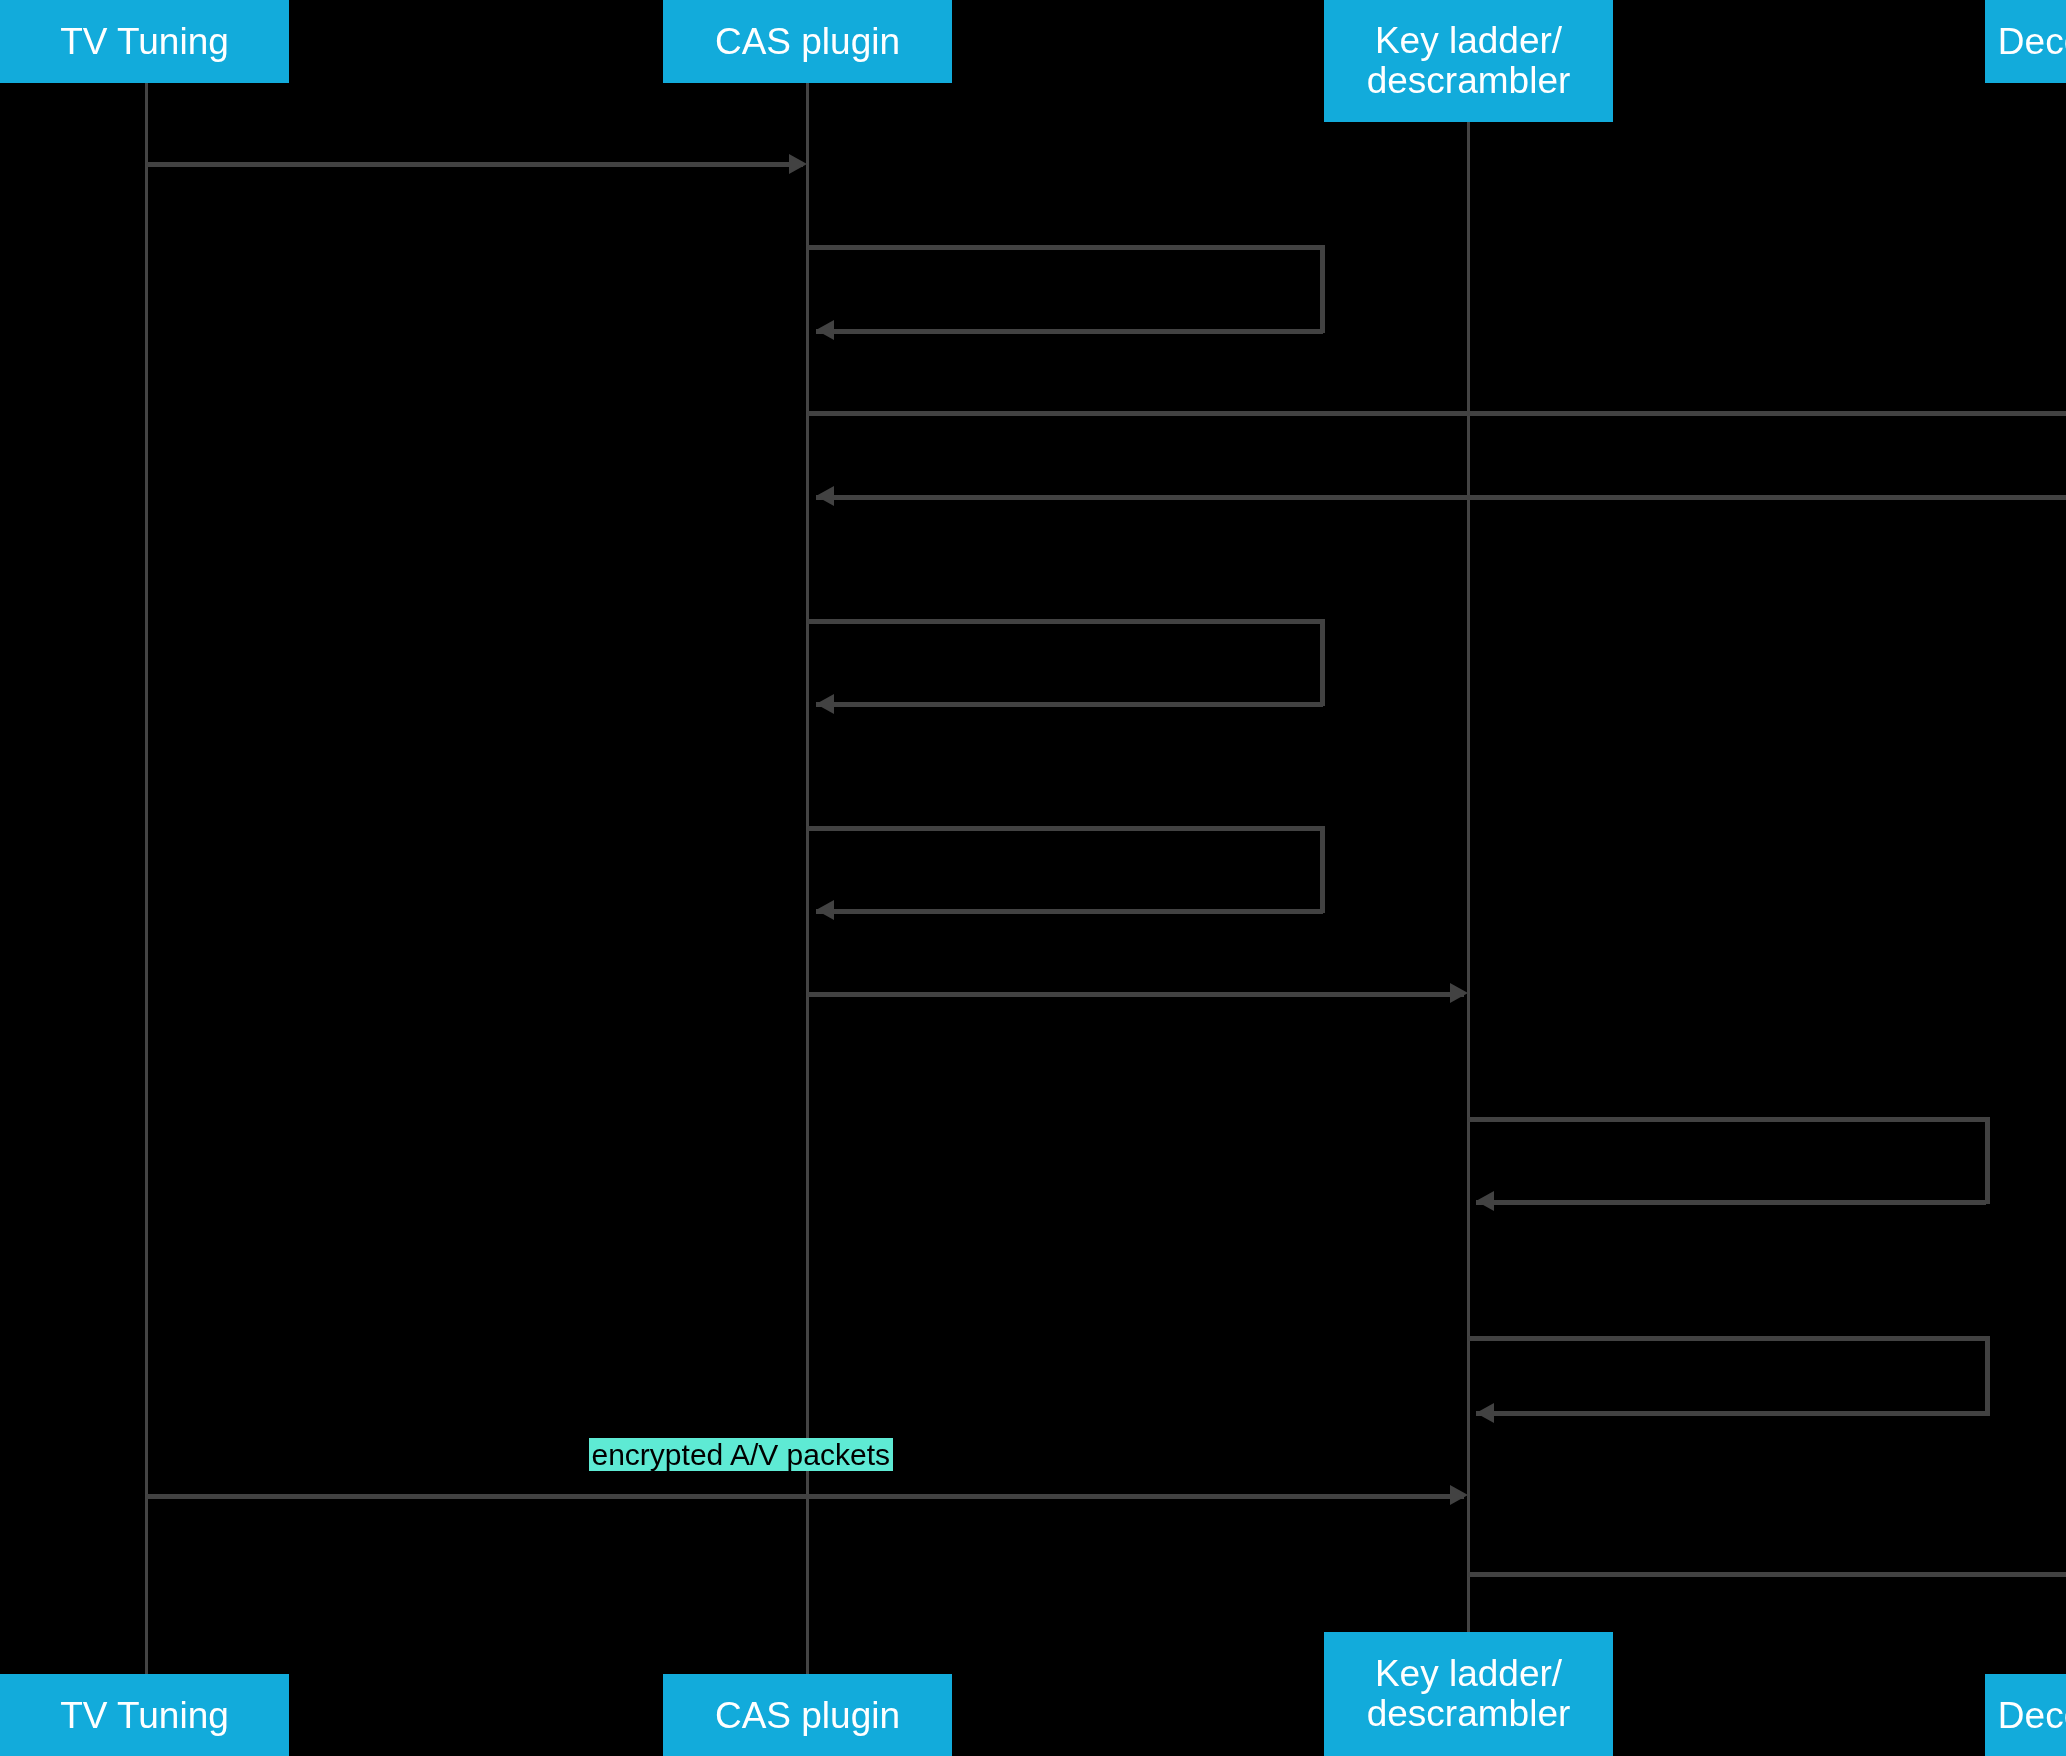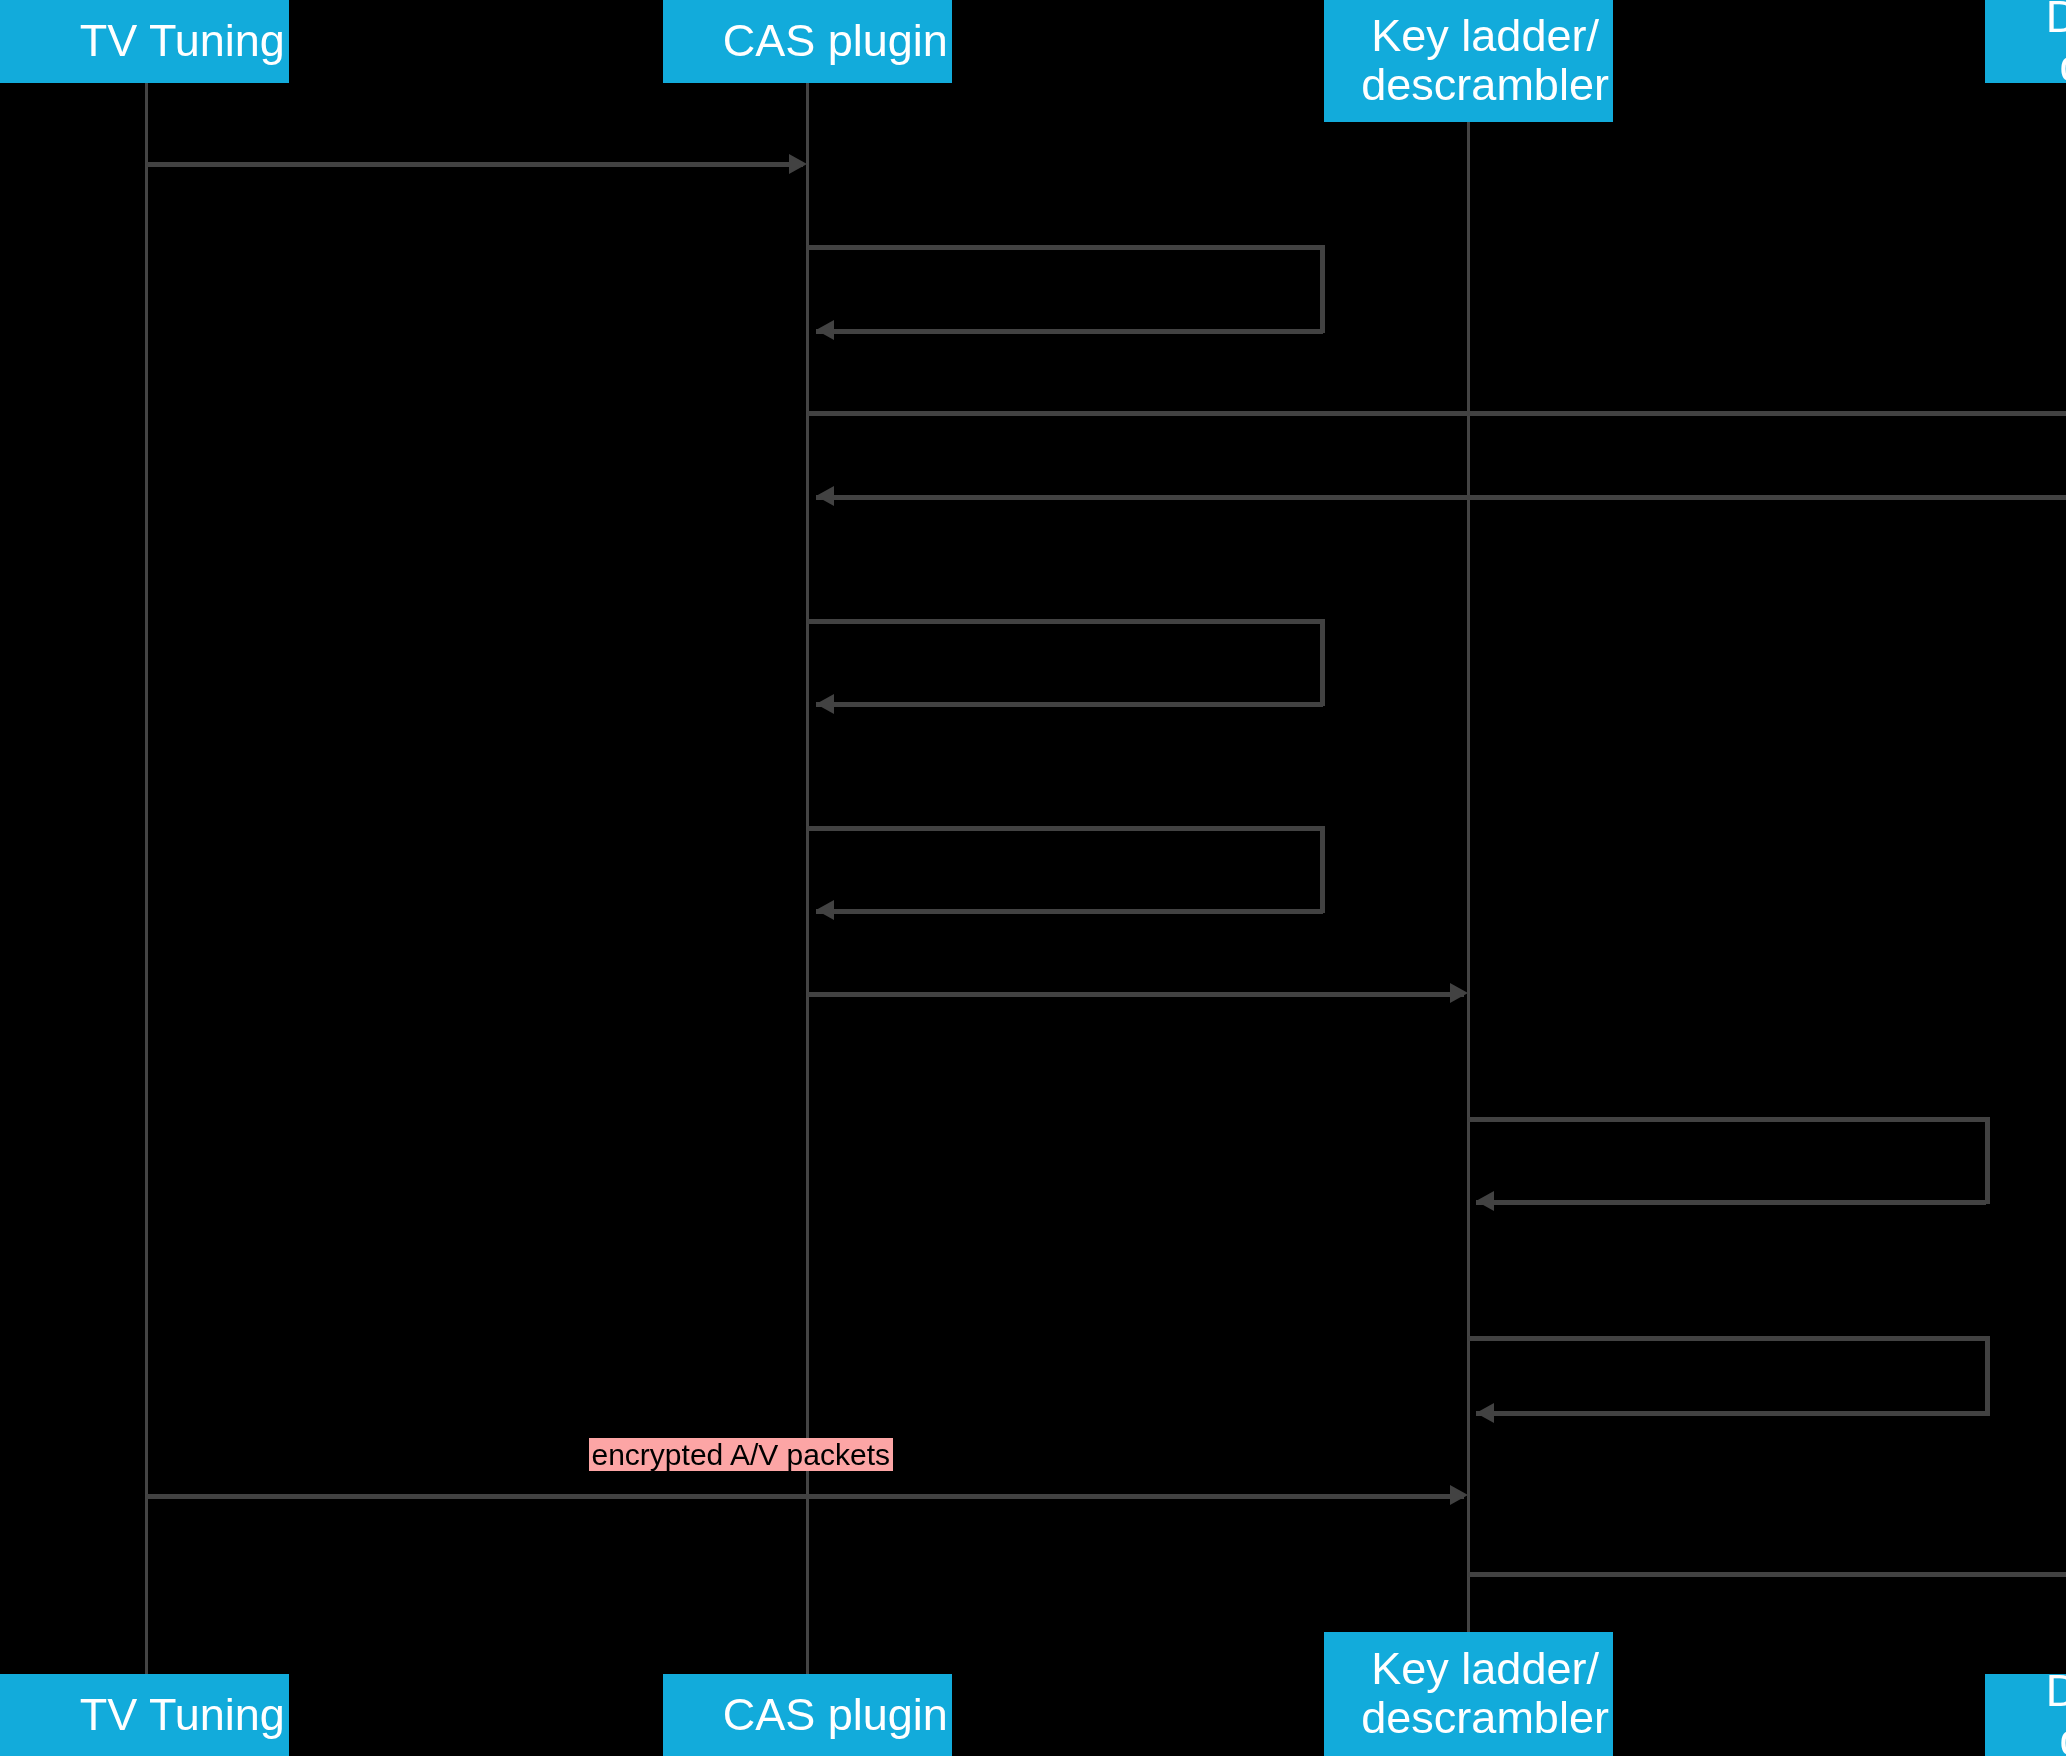--- a/index.html
+++ b/index.html
@@ -18,23 +18,23 @@
     background: #000000;
     overflow: hidden;
   }
   
   .participant-box {
     position: absolute;
     background: #12abdb;
     color: #ffffff;
     display: flex;
     align-items: center;
-    justify-content: flex-end;
+    justify-content: center;
     text-align: center;
-    font-size: 45px;
+    font-size: 37px;
     line-height: 1.08;
     font-weight: normal;
     letter-spacing: 0px;
     box-sizing: border-box;
     padding: 1.7px 4.1px;
     white-space: pre-line;
     font-family: "Liberation Sans", sans-serif;
   }
   
   .lifeline {
@@ -73,21 +73,21 @@
   .msg-label {
     position: absolute;
     font-size: 30px;
     line-height: 1.0;
     font-family: "Liberation Sans", sans-serif;
     white-space: nowrap;
     padding: 1.7px 2.5px;
   }
   .msg-label.boxed-label {
     color: #000000;
-    background: #fca5a5;
+    background: #5eead4;
   }
 </style>
 </head>
 <body>
 
 <div id="canvas" style="width: 2662px; height: 1756px;">
     <div class="lifeline" style="left: 145px; top: 83px; height: 1591px; background: rgb(68, 68, 68);"></div>
     <div class="lifeline" style="left: 806px; top: 83px; height: 1591px; background: rgb(68, 68, 68);"></div>
     <div class="lifeline" style="left: 1467px; top: 122px; height: 1510px; background: rgb(68, 68, 68);"></div>
     <div style="position: absolute; left: 0px; top: 0px; width: 0px; height: 0px;">

